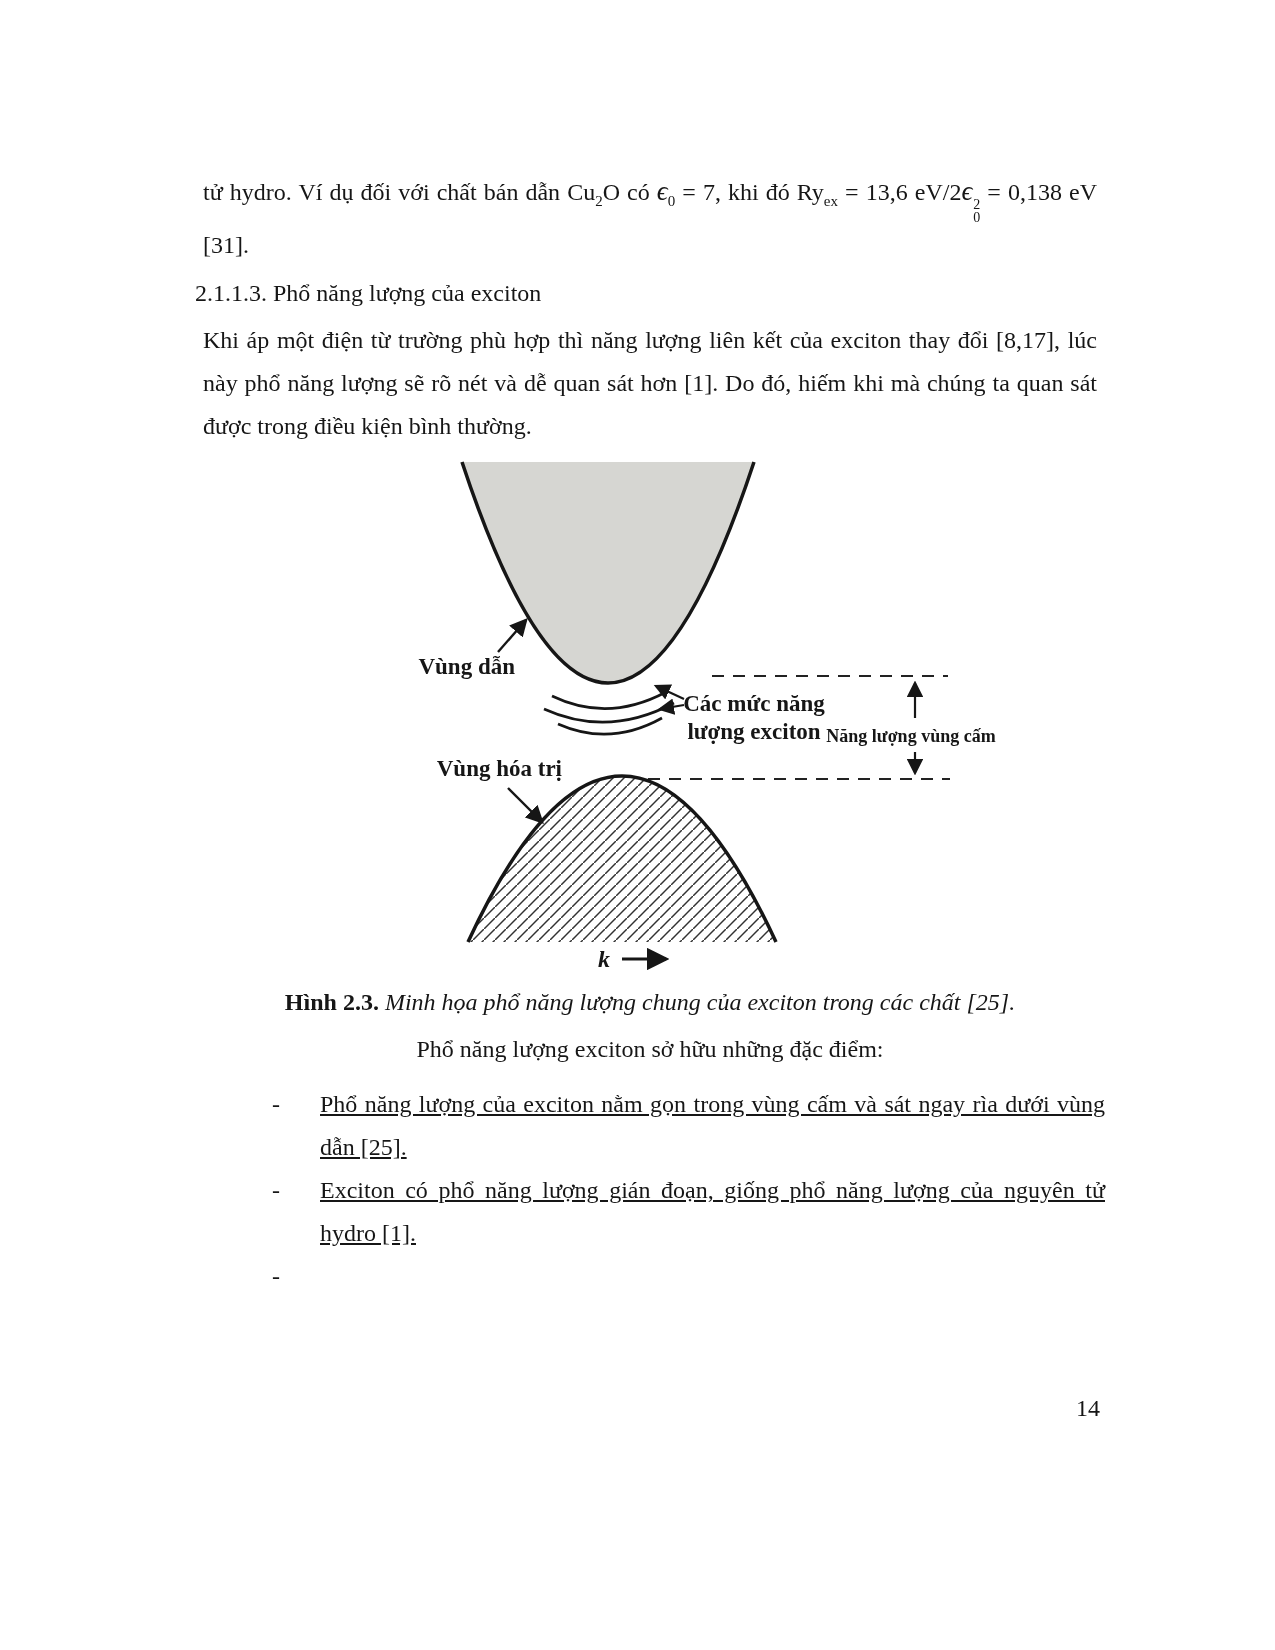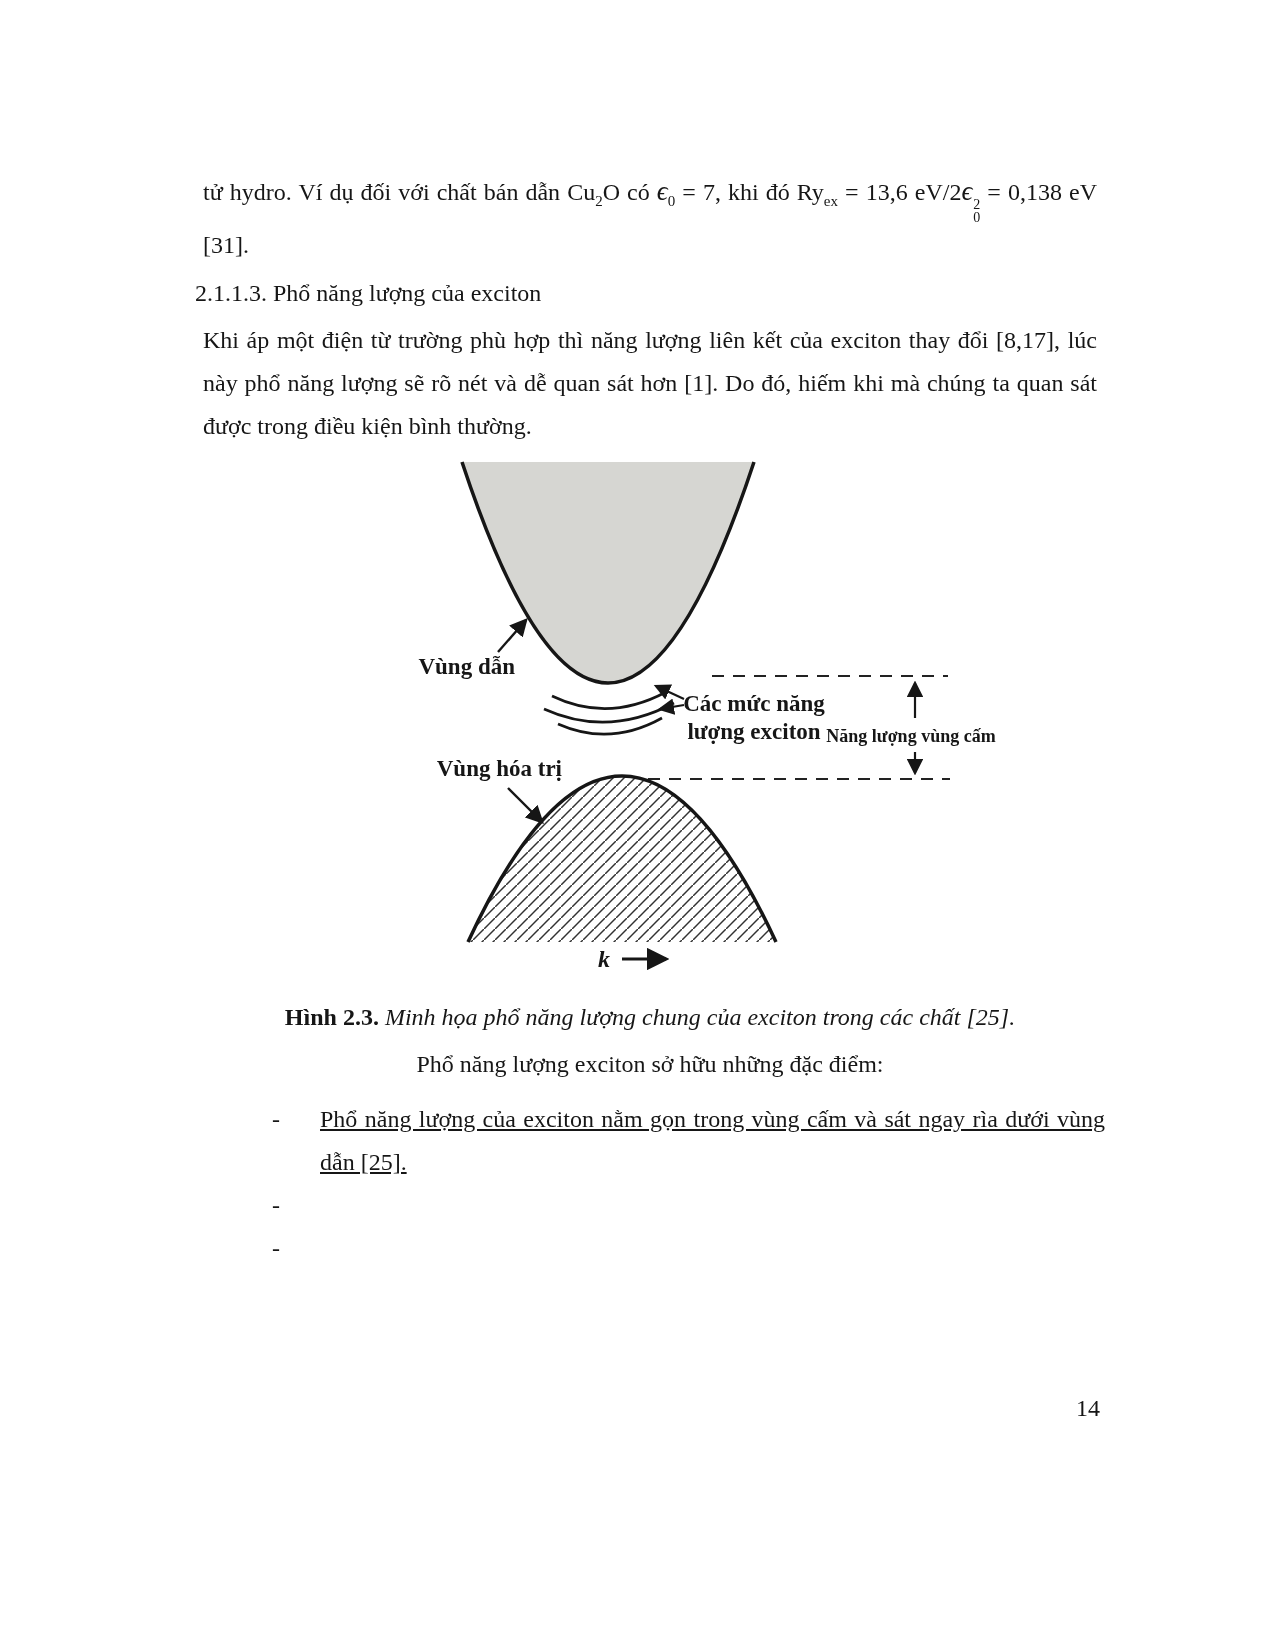--- a/index.html
+++ b/index.html
@@ -11,21 +11,21 @@
   sub.sub { font-size:15px; line-height:0; }
   .math { font-style:italic; font-size:27px; }
   .subsup { display:inline-flex; flex-direction:column; justify-content:center; font-size:14px; line-height:13px; vertical-align:-9px; margin-left:1px; }
   .heading { font-weight:normal; line-height:36px; margin-top:8px; }
 
   .figure-wrap { margin:2px 0 0 135px; width:670px; height:520px; }
   .flabel { font-weight:bold; font-size:23px; font-family:"Liberation Serif","DejaVu Serif",serif; }
   .flabel-sm { font-weight:bold; font-size:18px; font-family:"Liberation Serif","DejaVu Serif",serif; }
   .flabel-k { font-weight:bold; font-style:italic; font-size:24px; font-family:"Liberation Serif","DejaVu Serif",serif; }
 
-  .caption { text-align:center; line-height:40px; margin-top:21px; }
+  .caption { text-align:center; line-height:40px; margin-top:6px; }
   .caption-label { font-weight:bold; }
   .caption-text { font-style:italic; }
 
   .features-intro { margin-top:6px; text-align:center; }
   .bullets { margin-top:12px; }
   .bullet { display:flex; }
   .bullet .marker { flex:none; margin-left:77px; width:48px; }
   .bullet .btext { flex:1; text-align:justify;text-decoration:underline; }
 
   .page-number { position:absolute; top:1395px; right:175px; font-size:24px; }
@@ -93,20 +93,21 @@
 
   <p class="para features-intro">Phổ năng lượng exciton sở hữu những đặc điểm:</p>
 
   <div class="bullets">
     <div class="bullet">
       <span class="marker">-</span>
       <span class="btext">Phổ năng lượng của exciton nằm gọn trong vùng cấm và sát ngay rìa dưới vùng dẫn [25].</span>
     </div>
     <div class="bullet">
       <span class="marker">-</span>
+      <span class="btext">Exciton có phổ năng lượng gián đoạn, giống phổ năng lượng của nguyên tử hydro [1].</span>
     </div>
     <div class="bullet">
       <span class="marker">-</span>
     </div>
   </div>
 
 </div>
 
 <div class="page-number">14</div>
 

